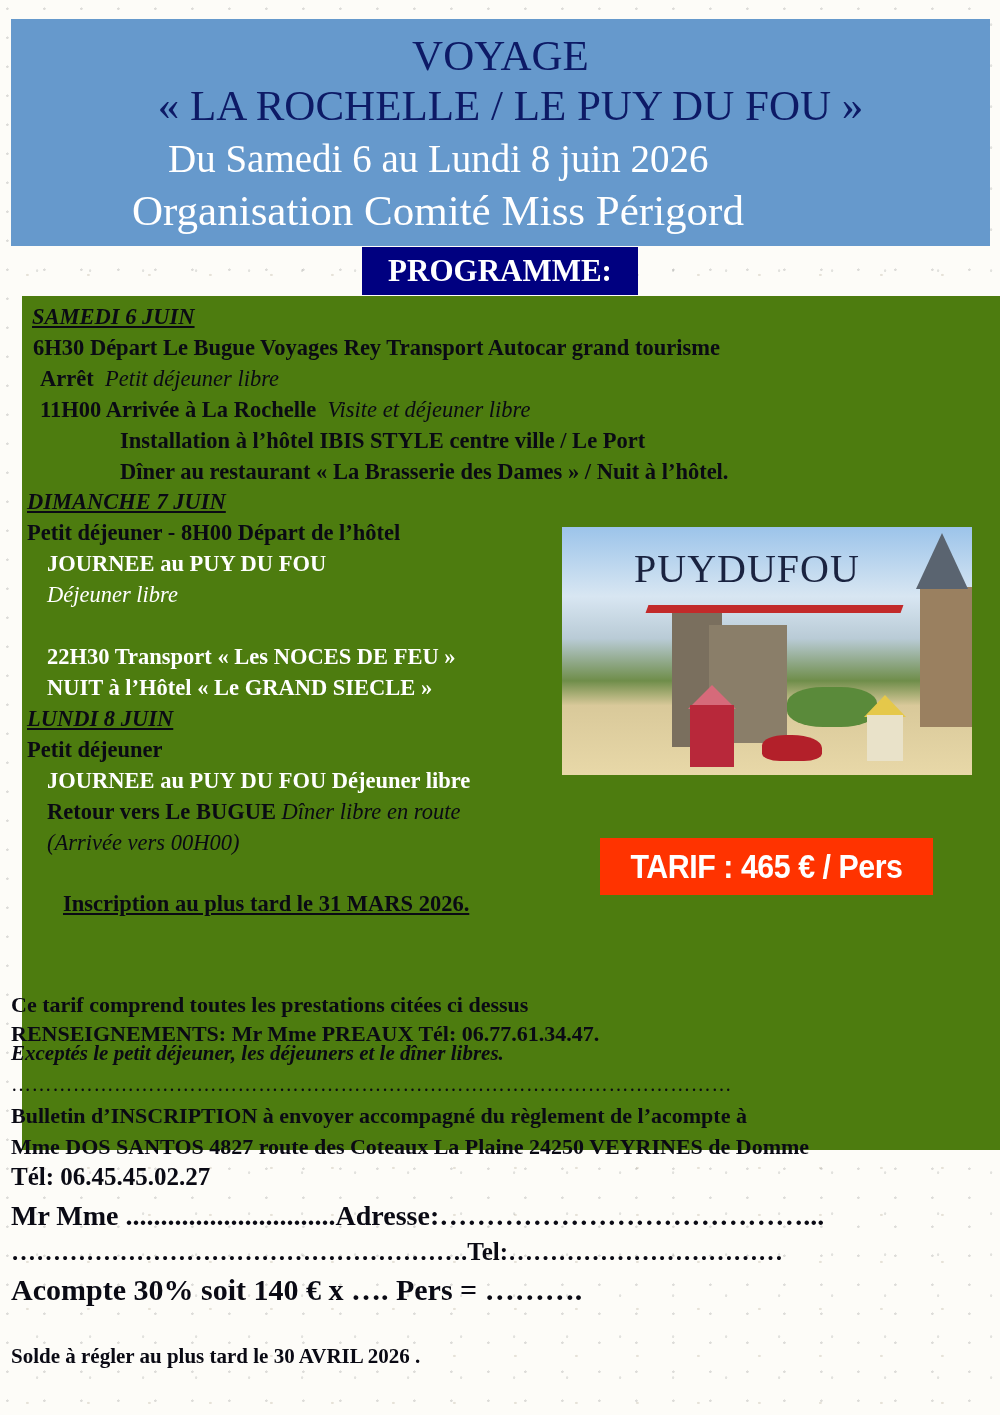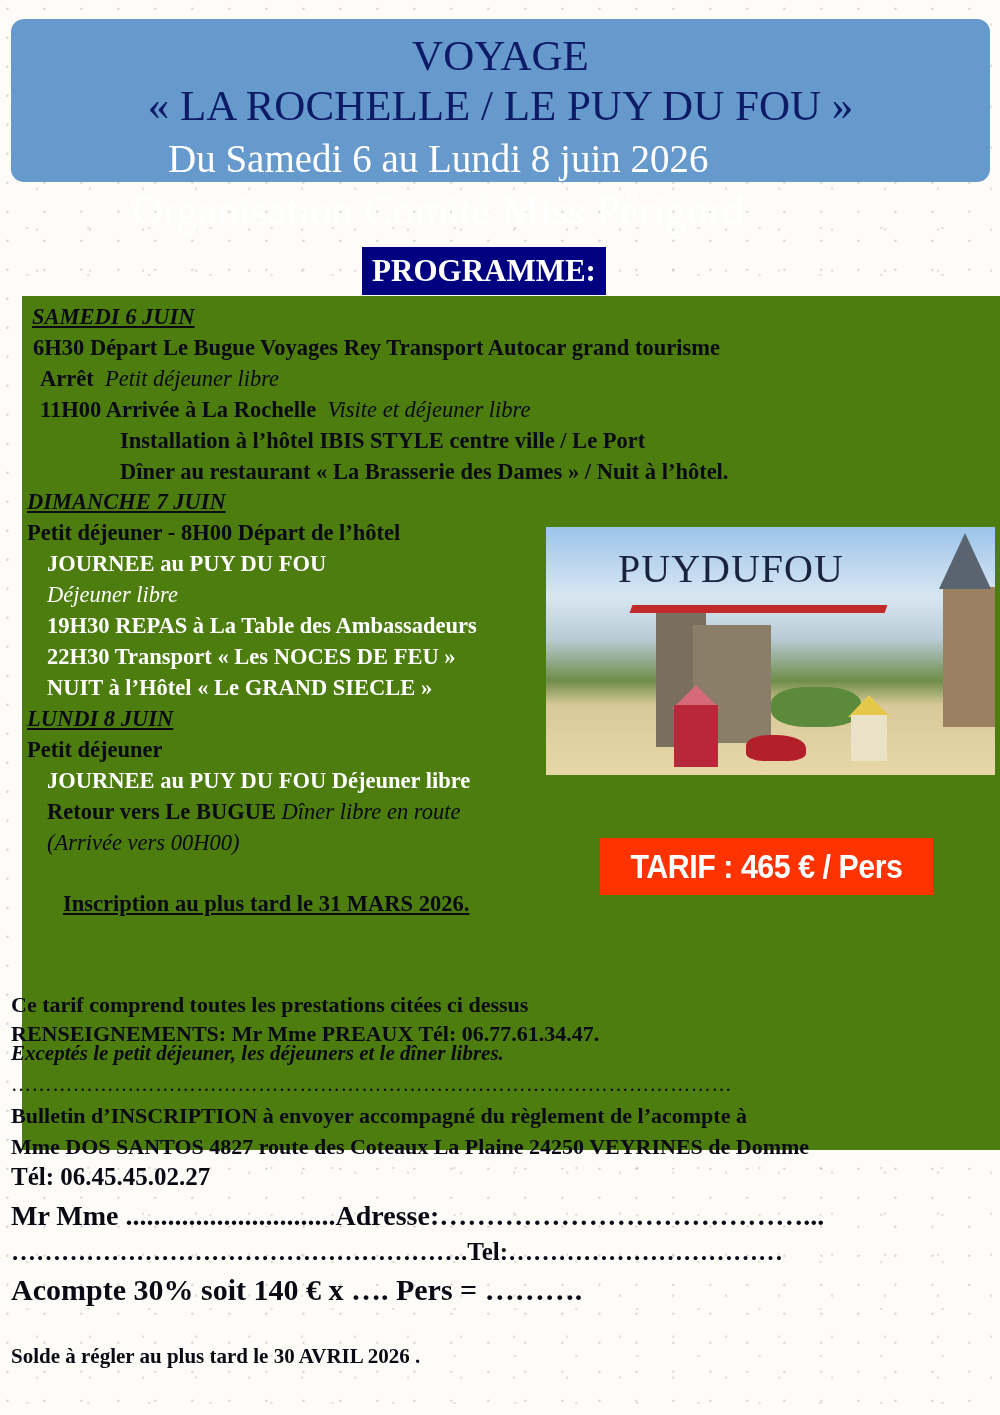--- a/index.html
+++ b/index.html
@@ -9,50 +9,48 @@
       background-image:
         radial-gradient(circle at 20% 30%, rgba(120,120,120,0.25) 0 1px, transparent 1.5px),
         radial-gradient(circle at 70% 60%, rgba(120,120,120,0.2) 0 1px, transparent 1.5px),
         radial-gradient(circle at 45% 85%, rgba(140,120,90,0.2) 0 1px, transparent 1.5px);
       background-size: 37px 29px, 53px 41px, 61px 47px;
       font-family: "Liberation Serif", "DejaVu Serif", serif;
       color: #0a0a14;
     }
     .abs { position: absolute; }
     #header-box {
-      left: 11px; top: 19px; width: 979px; height: 163px;
+      left: 11px; top: 19px; width: 979px; height: 227px;
       background: #6699cc;
-      border-radius: 13px;
     }
     .hdr-line { position: absolute; left: 0; right: 0; white-space: nowrap; }
     #hdr-voyage { top: 12px; left: 0; width: 979px; text-align: center; font-size: 43px; color: #0d1a66; }
-    #hdr-dest { top: 62px; left: 0; width: 979px; text-align: center; font-size: 43px; color: #0d1a66; }
+    #hdr-dest { top: 62px; left: 0; width: 979px; text-align: center; font-size: 43px; color: #0d1a66; padding-left: 10px; }
     #hdr-dates { top: 117px; left: 157px; font-size: 39px; color: #ffffff; }
     #hdr-org { top: 167px; left: 121px; font-size: 43px; color: #ffffff; }
 
     #prog-label {
-      left: 362px; top: 247px; width: 244px; height: 48px;
+      left: 362px; top: 247px; width: 276px; height: 48px;
       background: #000080; color: #fff; font-weight: bold; font-size: 31px;
       display: flex; align-items: center; justify-content: center; font-family: Liberation Serif, serif;
     }
     #prog-box {
       left: 22px; top: 296px; width: 991px; height: 854px;
       background: #4d7c0f;
     }
     .pl { position: absolute; white-space: nowrap; font-size: 22.5px; font-weight: bold; line-height: 26px; }
     .day { font-style: italic; text-decoration: underline; font-weight: bold; }
     .it { font-style: italic; font-weight: normal; }
     .white { color: #ffffff; }
     .dark { color: #0a0a14; }
 
     #photo {
-      left: 546px; top: 527px; width: 410px; height: 248px;
+      left: 562px; top: 527px; width: 410px; height: 248px;
       background: linear-gradient(180deg, #9cc4ea 0%, #d8e6f2 28%, #b9cbd6 45%, #6f8d4a 62%, #d9c99a 72%, #e8d8a8 100%);
       overflow: hidden;
-      padding-left: 39px;
     }
     #photo .logo {
       position: absolute; left: 72px; top: 18px; font-size: 40px; color: #1a2340;
       letter-spacing: 1px; font-family: "Liberation Serif", serif;
     }
     #photo .tower1 { position: absolute; left: 110px; top: 80px; width: 50px; height: 140px; background: #7a6f5e; }
     #photo .keep { position: absolute; left: 147px; top: 98px; width: 78px; height: 118px; background: #8a7e69; }
     #photo .tower2 { position: absolute; right: 0; top: 60px; width: 52px; height: 140px; background: #9a8060; }
     #photo .roof2 { position: absolute; right: 4px; top: 6px; width: 0; height: 0;
       border-left: 26px solid transparent; border-right: 26px solid transparent; border-bottom: 56px solid #5a6470; }
@@ -113,21 +111,20 @@
     <span>11H00 Arrivée à La Rochelle</span>&nbsp;
     <span class="it">Visite et déjeuner libre</span>
   </div>
   <div class="pl dark" style="left:98px; top:132px;">Installation à l’hôtel  IBIS STYLE centre ville / Le Port</div>
   <div class="pl dark" style="left:98px; top:163px;">Dîner au restaurant  «  La Brasserie des Dames » /  Nuit à l’hôtel.</div>
 
   <div class="pl day dark" style="left:5px; top:193px;">DIMANCHE 7 JUIN</div>
   <div class="pl dark" style="left:5px; top:224px;">Petit déjeuner  -  8H00 Départ de l’hôtel</div>
   <div class="pl white" style="left:25px; top:255px;">JOURNEE au PUY DU FOU</div>
   <div class="pl white it" style="left:25px; top:286px;">Déjeuner libre</div>
-  <div class="pl white" style="left:25px; top:317px;">19H30 REPAS à La Table des Ambassadeurs</div>
   <div class="pl white" style="left:25px; top:348px;">22H30 Transport «  Les NOCES DE FEU »</div>
   <div class="pl white" style="left:25px; top:379px;">NUIT à l’Hôtel « Le GRAND SIECLE »</div>
 
   <div class="pl day dark" style="left:5px; top:410px;">LUNDI 8 JUIN</div>
   <div class="pl dark" style="left:5px; top:441px;">Petit déjeuner</div>
   <div class="pl white" style="left:25px; top:472px;">JOURNEE au PUY DU FOU Déjeuner libre</div>
   <div class="pl dark" style="left:25px; top:503px;">
     <span>Retour vers Le BUGUE</span>
     <span class="it">Dîner libre en route</span>
   </div>

